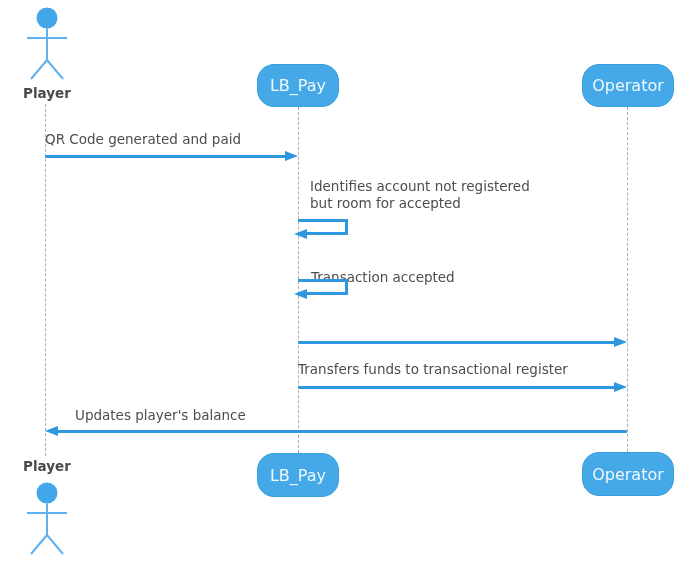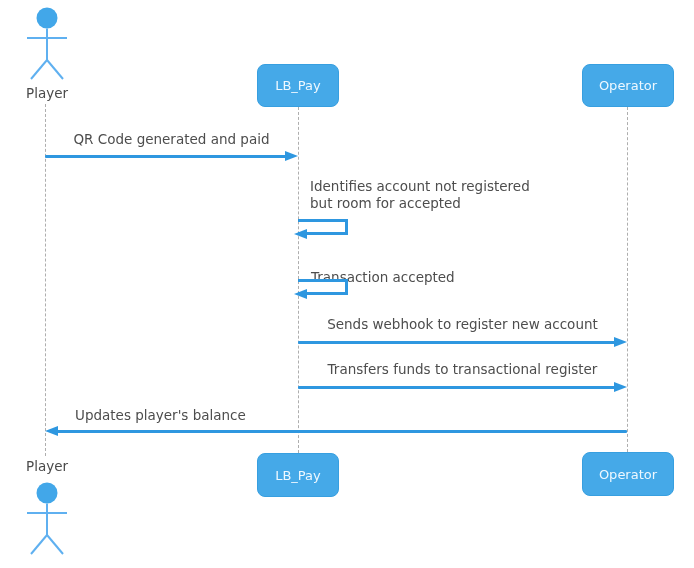--- a/index.html
+++ b/index.html
@@ -19,40 +19,40 @@
     color:var(--text);
   }
   .lifeline{
     position:absolute;width:0;
     border-left:1px dashed var(--lifeline);
   }
   .pbox{
     position:absolute;
     background:var(--fill);
     border:1px solid var(--fill-border);
-    border-radius:8px;
+    border-radius:17px;
     color:#eef8ff;
-    font-size:13px;
+    font-size:16px;
     display:flex;align-items:center;justify-content:center;
     box-sizing:border-box;
   }
   .actor-label{
     position:absolute;
     font-size:13.5px;color:#4a4a4a;
-    text-align:center;width:56px;
+    text-align:center;width:56px;font-weight:bold;
   }
   .actor-figure{position:absolute;}
   .msg-label{
     position:absolute;
     font-size:13.5px;
     color:var(--text);
     line-height:17px;
     white-space:pre-line;
   }
-  .msg-label.center{text-align:center;}
+  .msg-label.center{}
   .arrow{position:absolute;height:10px;}
   .arrow .shaft{
     position:absolute;top:3.5px;height:3px;
     background:var(--arrow);border-radius:1px;
   }
   .arrow.right .shaft{left:0;right:9px;}
   .arrow.left  .shaft{left:9px;right:0;}
   .head{position:absolute;width:0;height:0;
     border-top:5px solid transparent;
     border-bottom:5px solid transparent;}
@@ -101,21 +101,20 @@
     <div class="loop-box"></div>
     <div class="head l"></div>
   </div>
 
   <div class="msg-label" style="left:311px;top:269px">Transaction accepted</div>
   <div class="selfloop" style="left:298px;top:279px">
     <div class="loop-box"></div>
     <div class="head l"></div>
   </div>
 
-  <div class="msg-label center" style="left:298px;top:316px;width:329px">Sends webhook to register new account</div>
   <div class="arrow right" style="left:298px;top:337px;width:329px">
     <div class="shaft"></div>
     <div class="head r"></div>
   </div>
 
   <div class="msg-label center" style="left:298px;top:361px;width:329px">Transfers funds to transactional register</div>
   <div class="arrow right" style="left:298px;top:382px;width:329px">
     <div class="shaft"></div>
     <div class="head r"></div>
   </div>

